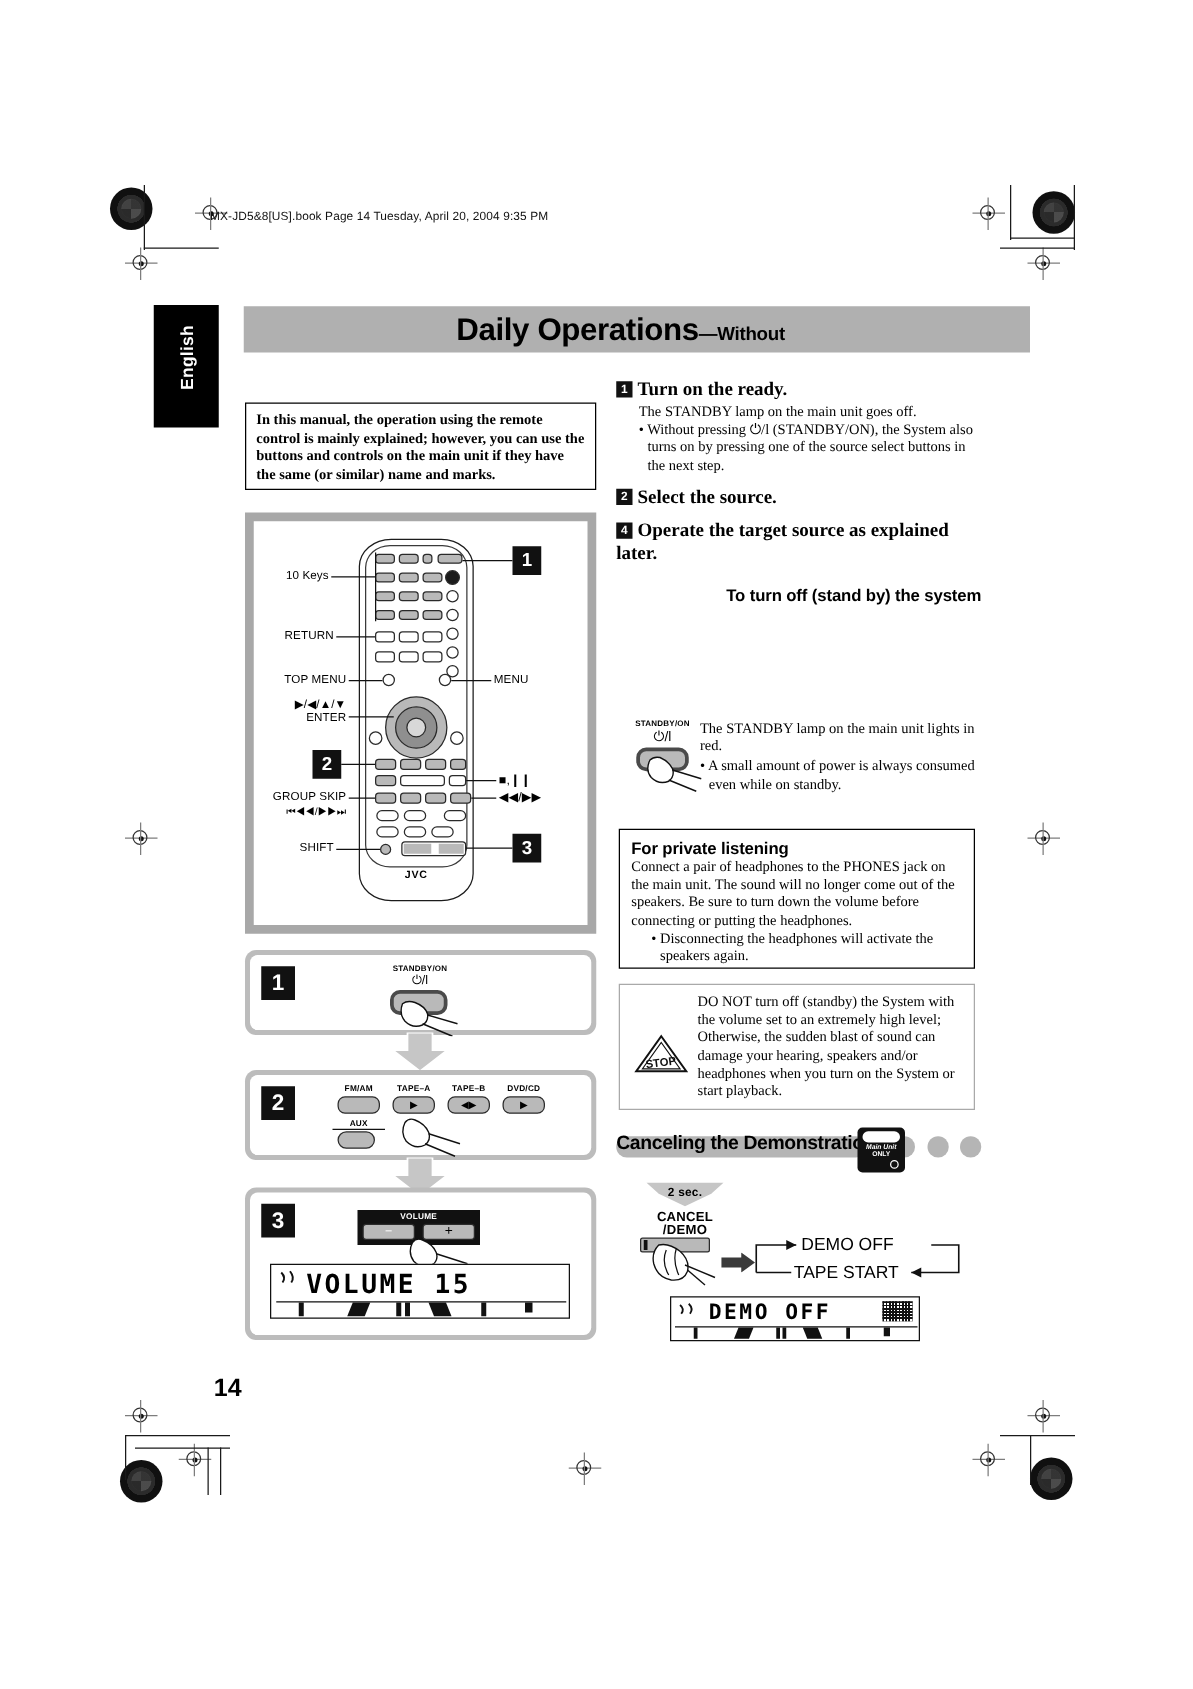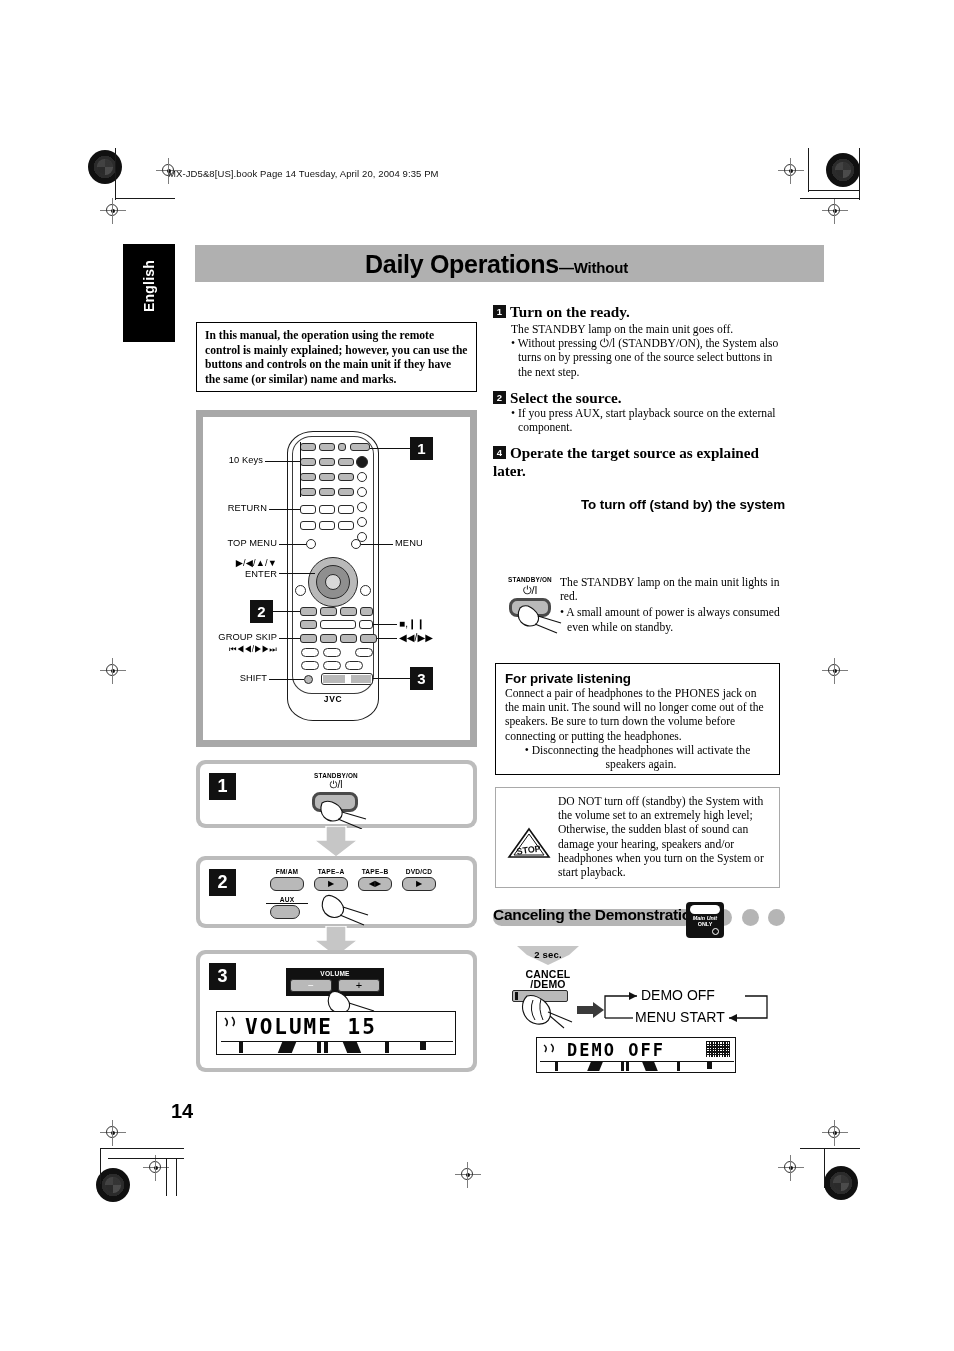--- a/index.html
+++ b/index.html
@@ -421,21 +421,20 @@
   <div class="rcol">
 
     <div class="stepline">
       <span class="snumsm">1</span><span class="sttl">Turn on the ready.</span>
       <div class="body">The STANDBY lamp on the main unit goes off.</div>
       <div class="bul">• Without pressing ⏻/l (STANDBY/ON), the System also turns on by pressing one of the source select buttons in the next step.</div>
     </div>
 
     <div class="stepline" style="margin-top:9px;">
       <span class="snumsm">2</span><span class="sttl">Select the source.</span>
-      <div class="bul">• If you press AUX, start playback source on the external component.</div>
     </div>
 
 
     <div class="stepline" style="margin-top:9px;">
       <span class="snumsm">4</span><span class="sttl" style="display:inline;">Operate the target source as explained later.</span>
     </div>
 
     <div class="subhd" style="margin-top:17px;text-align:right;">To turn off (stand by) the system</div>
   </div>
 
@@ -452,21 +451,21 @@
     </div>
   </div>
   <div style="position:absolute;left:560px;top:574px;width:226px;">
     <div class="body" style="margin-left:0;">The STANDBY lamp on the main unit lights in red.</div>
     <div class="bul" style="margin-left:0;margin-top:2px;">• A small amount of power is always consumed even while on standby.</div>
   </div>
 
   <div class="boxed" style="position:absolute;left:495px;top:663px;width:285px;height:112px;">
     <div class="subhd">For private listening</div>
     <div class="body" style="margin-left:0;margin-top:1px;">Connect a pair of headphones to the PHONES jack on the main unit. The sound will no longer come out of the speakers. Be sure to turn down the volume before connecting or putting the headphones.</div>
-    <div class="bul" style="margin-left:0;text-align:center;">• Disconnecting the headphones will activate the speakers again.</div>
+    <div class="bul" style="margin-left:16px;">• Disconnecting the headphones will activate the speakers again.</div>
   </div>
 
   <div class="boxedg" style="position:absolute;left:495px;top:787px;width:285px;height:101px;">
     <div style="position:absolute;left:10px;top:38px;width:46px;height:34px;">
       <svg width="46" height="34" viewBox="0 0 46 34">
         <path d="M23 3 L43 31 L3 31 Z" fill="#fff" stroke="#111" stroke-width="1.6"></path>
         <path d="M23 8 L38 29 L8 29 Z" fill="#fff" stroke="#111" stroke-width="1"></path>
         <text x="23" y="27" font-family="Liberation Sans, sans-serif" font-size="9" font-weight="bold" text-anchor="middle" fill="#111" transform="rotate(-8 23 27)">STOP</text>
       </svg>
     </div>
@@ -518,21 +517,21 @@
 
     <div style="position:absolute;left:104px;top:38px;width:180px;height:42px;">
       <svg width="180" height="42" viewBox="0 0 180 42" style="position:absolute;left:0;top:0;">
         <path d="M6 34 V12 H38" stroke="#111" stroke-width="1.3" fill="none"></path>
         <path d="M38 12 l-8 -4 v8 z" fill="#111"></path>
         <path d="M146 12 H168 V34 H130" stroke="#111" stroke-width="1.3" fill="none"></path>
         <path d="M130 34 l8 -4 v8 z" fill="#111"></path>
         <path d="M6 34 H34" stroke="#111" stroke-width="1.3" fill="none"></path>
       </svg>
       <div class="demo-txt" style="left:42px;top:3px;">DEMO OFF</div>
-      <div class="demo-txt" style="left:36px;top:25px;">MENU START</div>
+      <div class="demo-txt" style="left:36px;top:25px;">TAPE START</div>
     </div>
   </div>
 
   <div class="lcd" style="left:536px;top:1037px;width:200px;height:36px;">
     <div class="lcdtext" style="left:30px;top:2px;font-size:17px;">DEMO OFF</div>
     <div style="position:absolute;left:5px;top:3px;width:16px;height:11px;">
       <svg width="18" height="12" viewBox="0 0 18 12">
           <path d="M2 2 q4 3 1 7" stroke="#111" stroke-width="1.5" fill="none"></path>
           <path d="M9 1 q4 4 1 8" stroke="#111" stroke-width="1.5" fill="none"></path>
         </svg>

